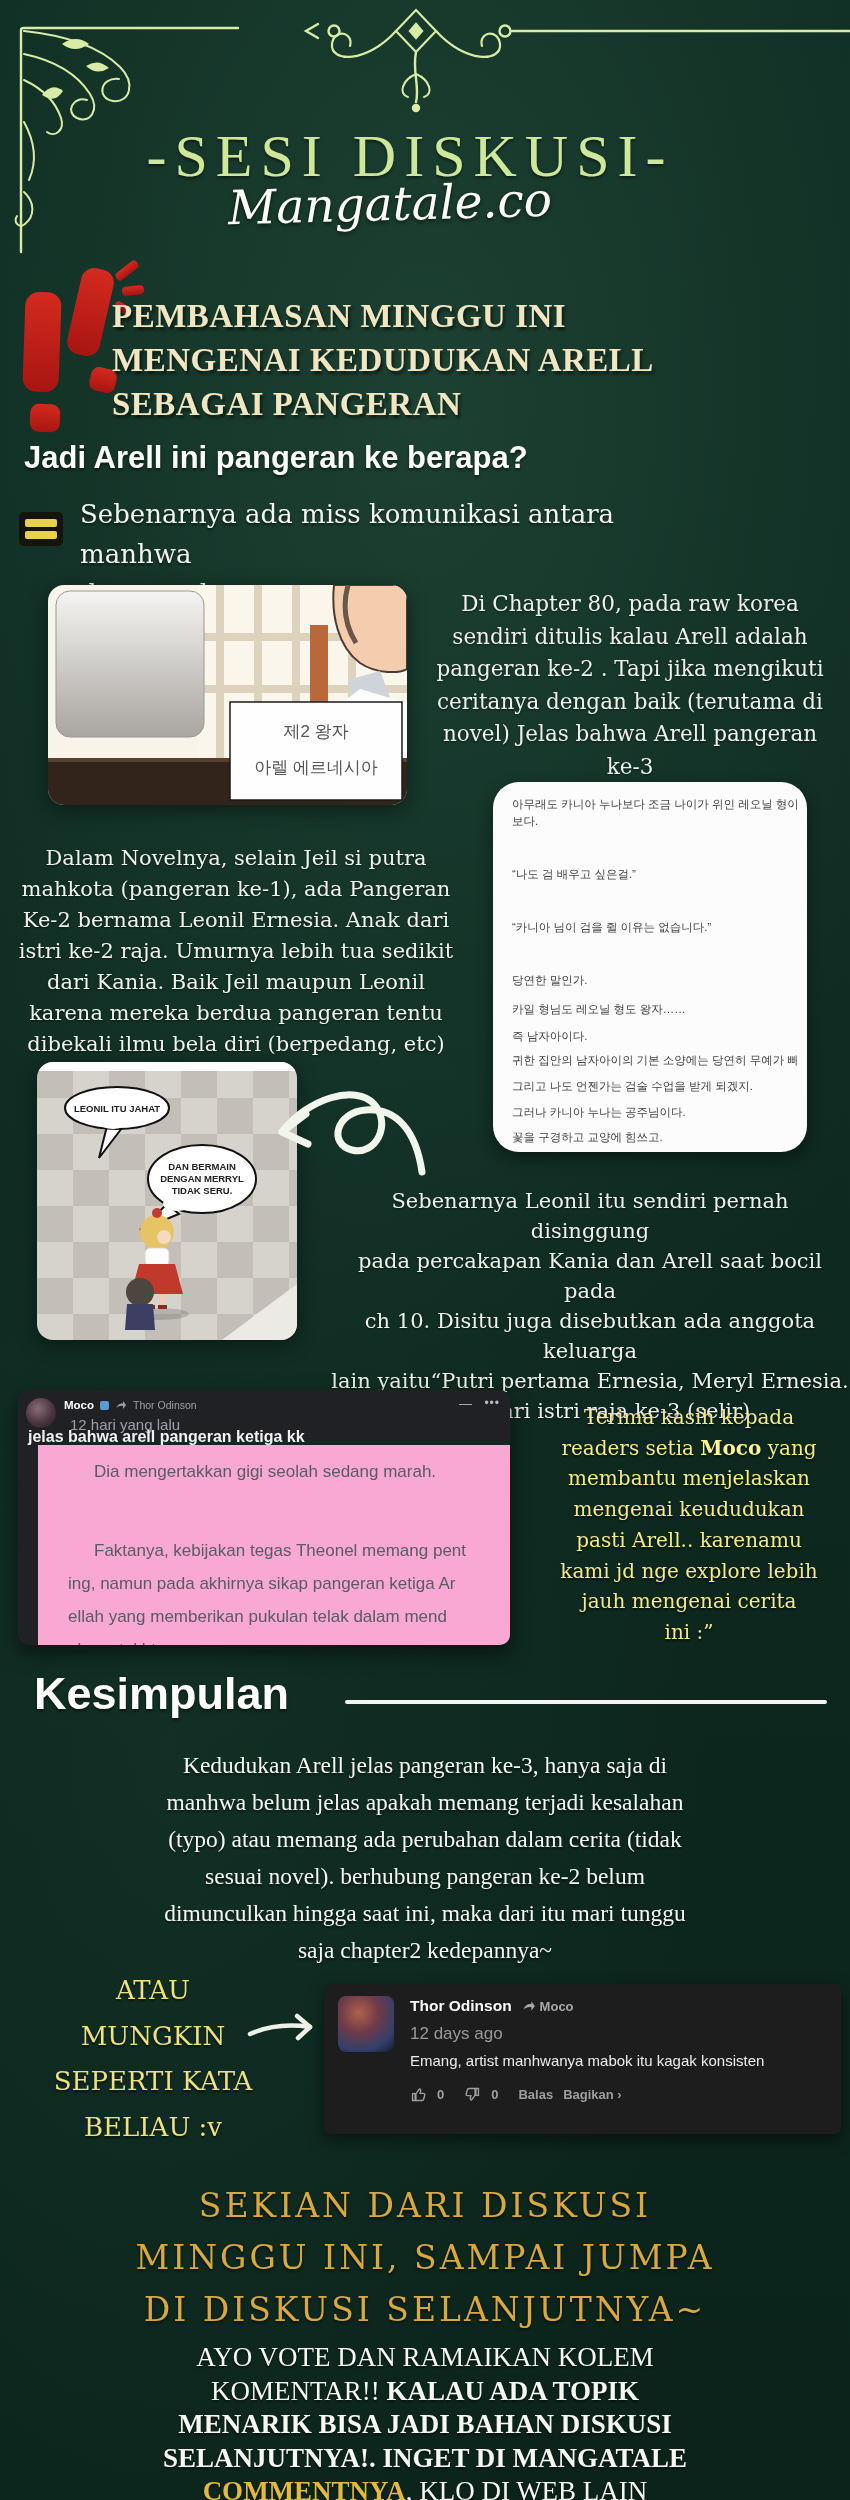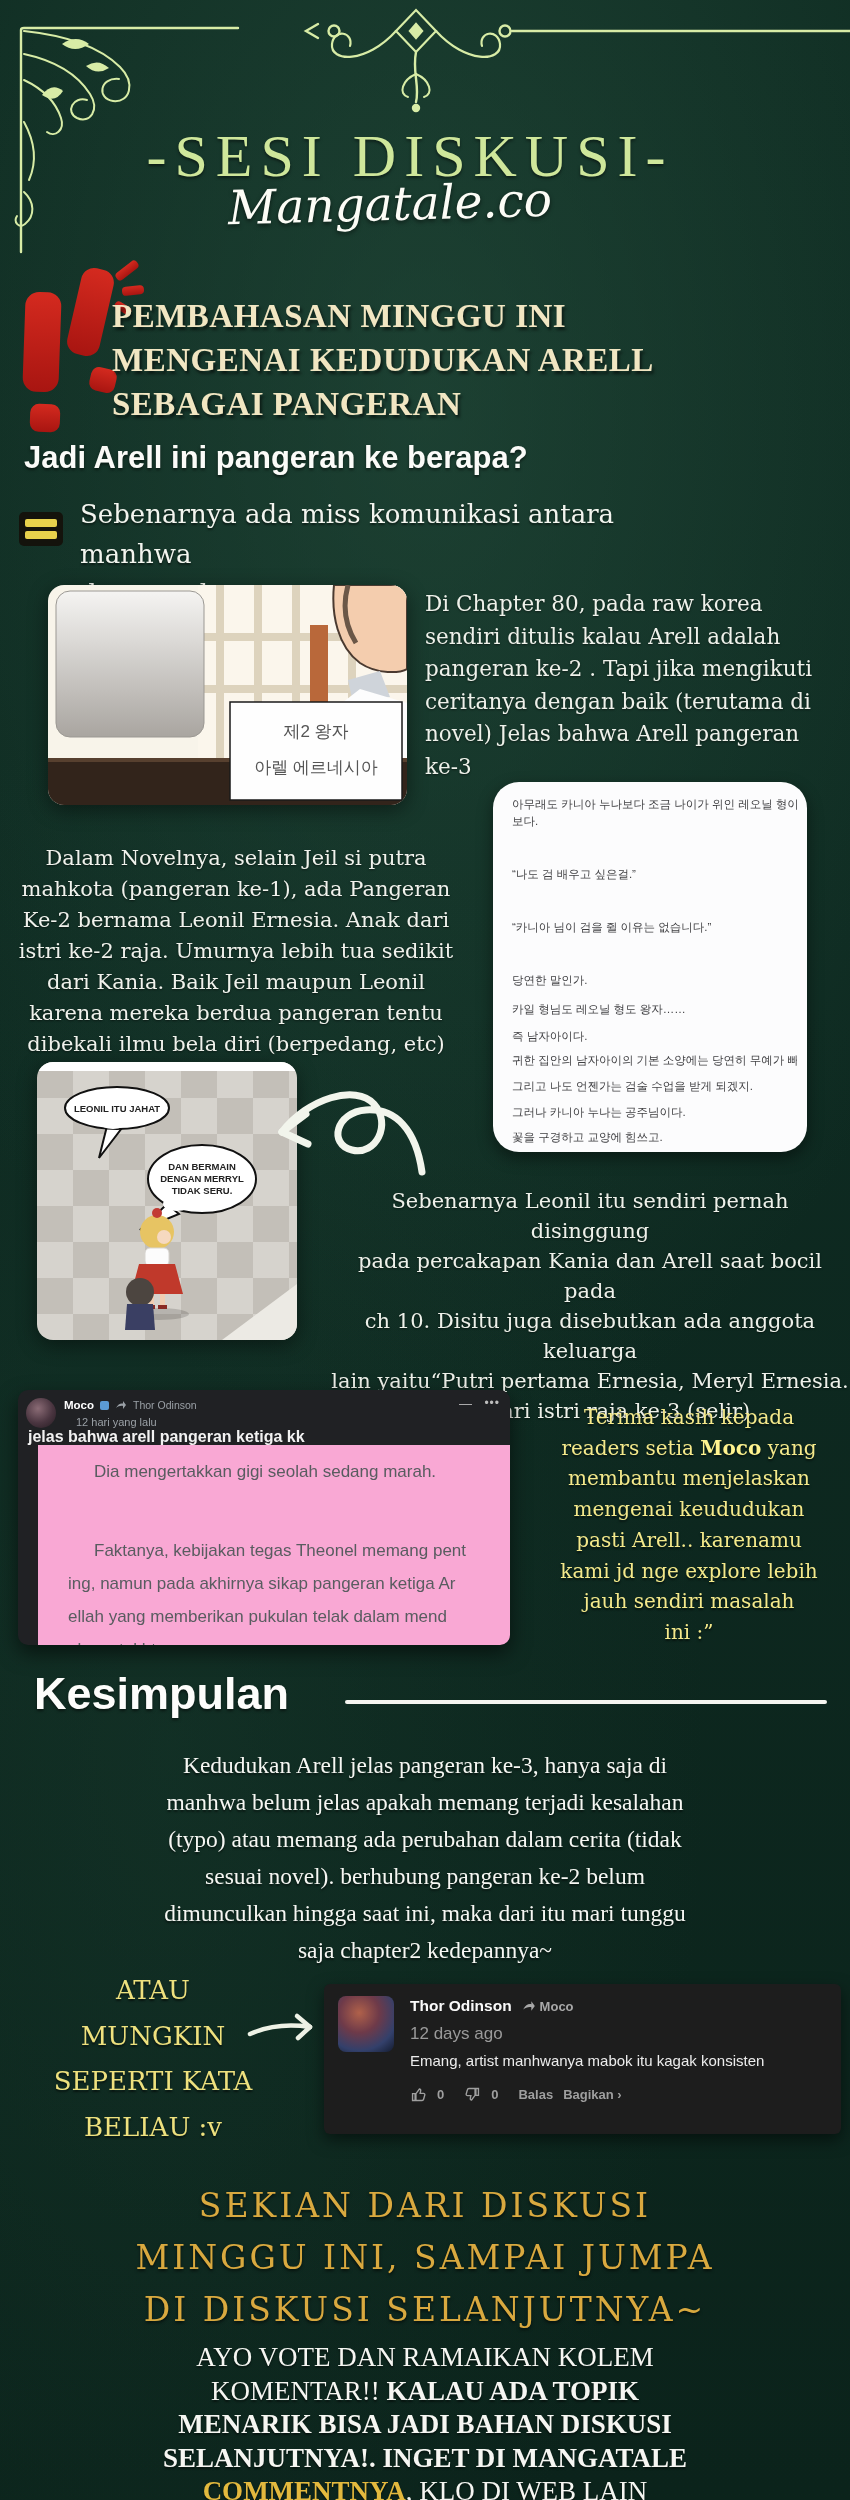--- a/index.html
+++ b/index.html
@@ -39,21 +39,21 @@
   .q-heading{left:24px;top:440px;width:700px;font-family:"Liberation Sans",sans-serif;
     font-weight:bold;font-size:31px;color:#fbfbf8;text-shadow:0 2px 3px rgba(0,0,0,.5);}
 
   .menu-icon{left:19px;top:512px;width:44px;height:34px;background:#14130c;border-radius:5px;}
   .menu-icon i{position:absolute;left:6px;right:6px;height:8px;background:#e8d24c;border-radius:2px;}
   .menu-icon i.b1{top:7px}.menu-icon i.b2{top:19px}
 
   .intro{left:80px;top:494px;width:540px;font-size:26px;line-height:40px;color:#f3f5ef;
     text-shadow:0 2px 2px rgba(0,0,0,.5);}
 
-  .chapter80{left:425px;top:588px;width:410px;text-align:left;font-size:21.5px;
+  .chapter80{left:425px;top:588px;width:410px;text-align:center;font-size:21.5px;
     line-height:32.5px;color:#eef1ea;text-shadow:0 1px 2px rgba(0,0,0,.5);}
 
   .korean-box{left:493px;top:782px;width:314px;height:370px;background:#fcfcfd;border-radius:26px;
     box-shadow:0 6px 16px rgba(0,0,0,.45);overflow:hidden;
     font-family:"Liberation Sans",sans-serif;font-size:11.5px;color:#3f3f42;
     padding:16px 10px 0 19px;box-sizing:border-box;}
   .korean-box div{white-space:nowrap;overflow:hidden;line-height:13px;}
   .k-mb4{margin-bottom:4px}.k-mb40{margin-bottom:40px}.k-mb16{margin-bottom:16px}
   .k-mb14{margin-bottom:14px}.k-mb11{margin-bottom:11px}.k-mb13{margin-bottom:13px}
   .k-mb12{margin-bottom:12px}
@@ -66,21 +66,21 @@
 
   
   .card1{left:18px;top:1390px;width:492px;height:255px;background:#202124;border-radius:10px;
     box-shadow:0 8px 20px rgba(0,0,0,.55);overflow:hidden;font-family:"Liberation Sans",sans-serif;}
   .c1-avatar{left:8px;top:8px;width:30px;height:30px;border-radius:50%;
     background:radial-gradient(circle at 40% 35%, #8a6b75 0%, #4a3540 55%, #241b21 100%);}
   .c1-toprow{left:46px;top:9px;display:flex;align-items:center;gap:6px;}
   .c1-author{font-weight:bold;font-size:11.5px;color:#ffffff;}
   .c1-badge{width:9px;height:9px;background:#5b9bd5;border-radius:2px;display:inline-block;}
   .c1-replyto{font-size:10.5px;color:#9aa0a6;}
-  .c1-time{left:58px;top:26px;font-size:11px;color:#9aa0a6;}
+  .c1-time{left:52px;top:26px;font-size:15px;color:#9aa0a6;}
   .c1-text{left:10px;top:38px;font-size:16px;font-weight:bold;color:#f2f2f2;}
   .c1-min{right:38px;top:6px;font-size:13px;color:#bdbdbd;cursor:default;}
   .c1-more{right:10px;top:6px;font-size:12px;color:#bdbdbd;letter-spacing:1px;}
   .c1-shot{left:20px;top:55px;width:472px;height:200px;background:#f9a8d4;
     padding:10px 6px 0 30px;box-sizing:border-box;color:#595c60;font-size:17px;}
   .c1-shot div{line-height:33px;white-space:nowrap;overflow:hidden;}
   .c1-ind{text-indent:26px;}
   .c1-gap{margin-bottom:46px;}
 
   .thanks{left:528px;top:1402px;width:322px;text-align:center;font-size:20px;line-height:30.7px;
@@ -345,21 +345,21 @@
     </div>
   </div>
 
   <div class="abs thanks">
     <div>Terima kasih kepada</div>
     <div><span>readers setia </span><b>Moco</b><span> yang</span></div>
     <div>membantu menjelaskan</div>
     <div>mengenai keududukan</div>
     <div>pasti Arell.. karenamu</div>
     <div>kami jd nge explore lebih</div>
-    <div>jauh sendiri masalah</div>
+    <div>jauh mengenai cerita</div>
     <div>ini :”</div>
   </div>
 
   <div class="abs kes-heading">Kesimpulan</div>
   <div class="abs kes-line"></div>
   <div class="abs conclusion">
     <div>Kedudukan Arell jelas pangeran ke-3, hanya saja di</div>
     <div>manhwa belum jelas apakah memang terjadi kesalahan</div>
     <div>(typo) atau memang ada perubahan dalam cerita (tidak</div>
     <div>sesuai novel). berhubung pangeran ke-2 belum</div>

